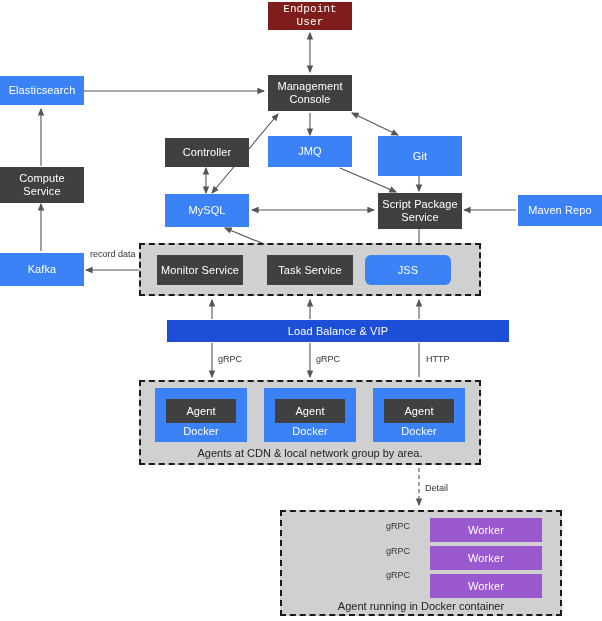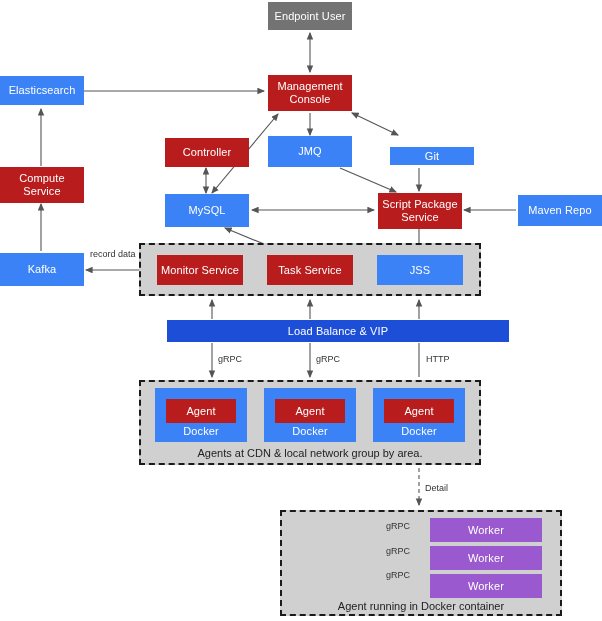--- a/index.html
+++ b/index.html
@@ -32,22 +32,22 @@
     align-items: center;
     justify-content: center;
     text-align: center;
     color: #ffffff;
     font-size: 11px;
     line-height: 13px;
     letter-spacing: .1px;
     z-index: 3;
   }
   .green  { background: #3b82f6; }
-  .blue   { background: #b91c1c; align-items: center; }
-  .slate  { background: #737373; }
+  .blue   { background: #404040; align-items: center; }
+  .slate  { background: #7f1d1d; font-family: Liberation Mono, monospace; }
   .gold   { background: #1d4ed8; margin-left: 28px; }
   .purple { background: #9b59d0; }
   .group-dashed {
     position: absolute;
     box-sizing: border-box;
     background: #d0d0d0;
     border: 2px dashed #1a1a1a;
     z-index: 1;
   }
   .group-label {
@@ -155,36 +155,36 @@
     <span>Compute</span>
     <span>Service</span>
   </div>
 
   <div class="node green" style="left:0px;top:253px;width:84px;height:33px;">Kafka</div>
 
   <div class="node blue" style="left:165px;top:138px;width:84px;height:29px;">Controller</div>
 
   <div class="node green" style="left:268px;top:136px;width:84px;height:31px;">JMQ</div>
 
-  <div class="node green" style="left:390px;top:136px;width:84px;height:18px;margin-top:11px;">Git</div>
+  <div class="node green" style="left:378px;top:136px;width:84px;height:40px;">Git</div>
 
   <div class="node green" style="left:165px;top:194px;width:84px;height:33px;">MySQL</div>
 
   <div class="node blue" style="left:378px;top:193px;width:84px;height:36px;flex-direction:column;">
     <span>Script Package</span>
     <span>Service</span>
   </div>
 
   <div class="node green" style="left:518px;top:195px;width:84px;height:31px;">Maven Repo</div>
 
   <div class="node blue" style="left:157px;top:255px;width:86px;height:30px;">Monitor Service</div>
 
   <div class="node blue" style="left:267px;top:255px;width:86px;height:30px;">Task Service</div>
 
-  <div class="node green" style="left:377px;top:255px;width:86px;height:30px;">JSS</div>
+  <div class="node green" style="left:365px;top:255px;width:86px;height:30px;border-radius:6px;">JSS</div>
 
   <div class="node gold" style="left:139px;top:320px;width:342px;height:22px;">Load Balance &amp; VIP</div>
 
   <div class="node green" style="left:155px;top:388px;width:92px;height:54px;align-items:flex-end;padding-bottom:4px;">Docker</div>
   <div class="node blue" style="left:166px;top:399px;width:70px;height:24px;">Agent</div>
 
   <div class="node green" style="left:264px;top:388px;width:92px;height:54px;align-items:flex-end;padding-bottom:4px;">Docker</div>
   <div class="node blue" style="left:275px;top:399px;width:70px;height:24px;">Agent</div>
 
   <div class="node green" style="left:373px;top:388px;width:92px;height:54px;align-items:flex-end;padding-bottom:4px;">Docker</div>

